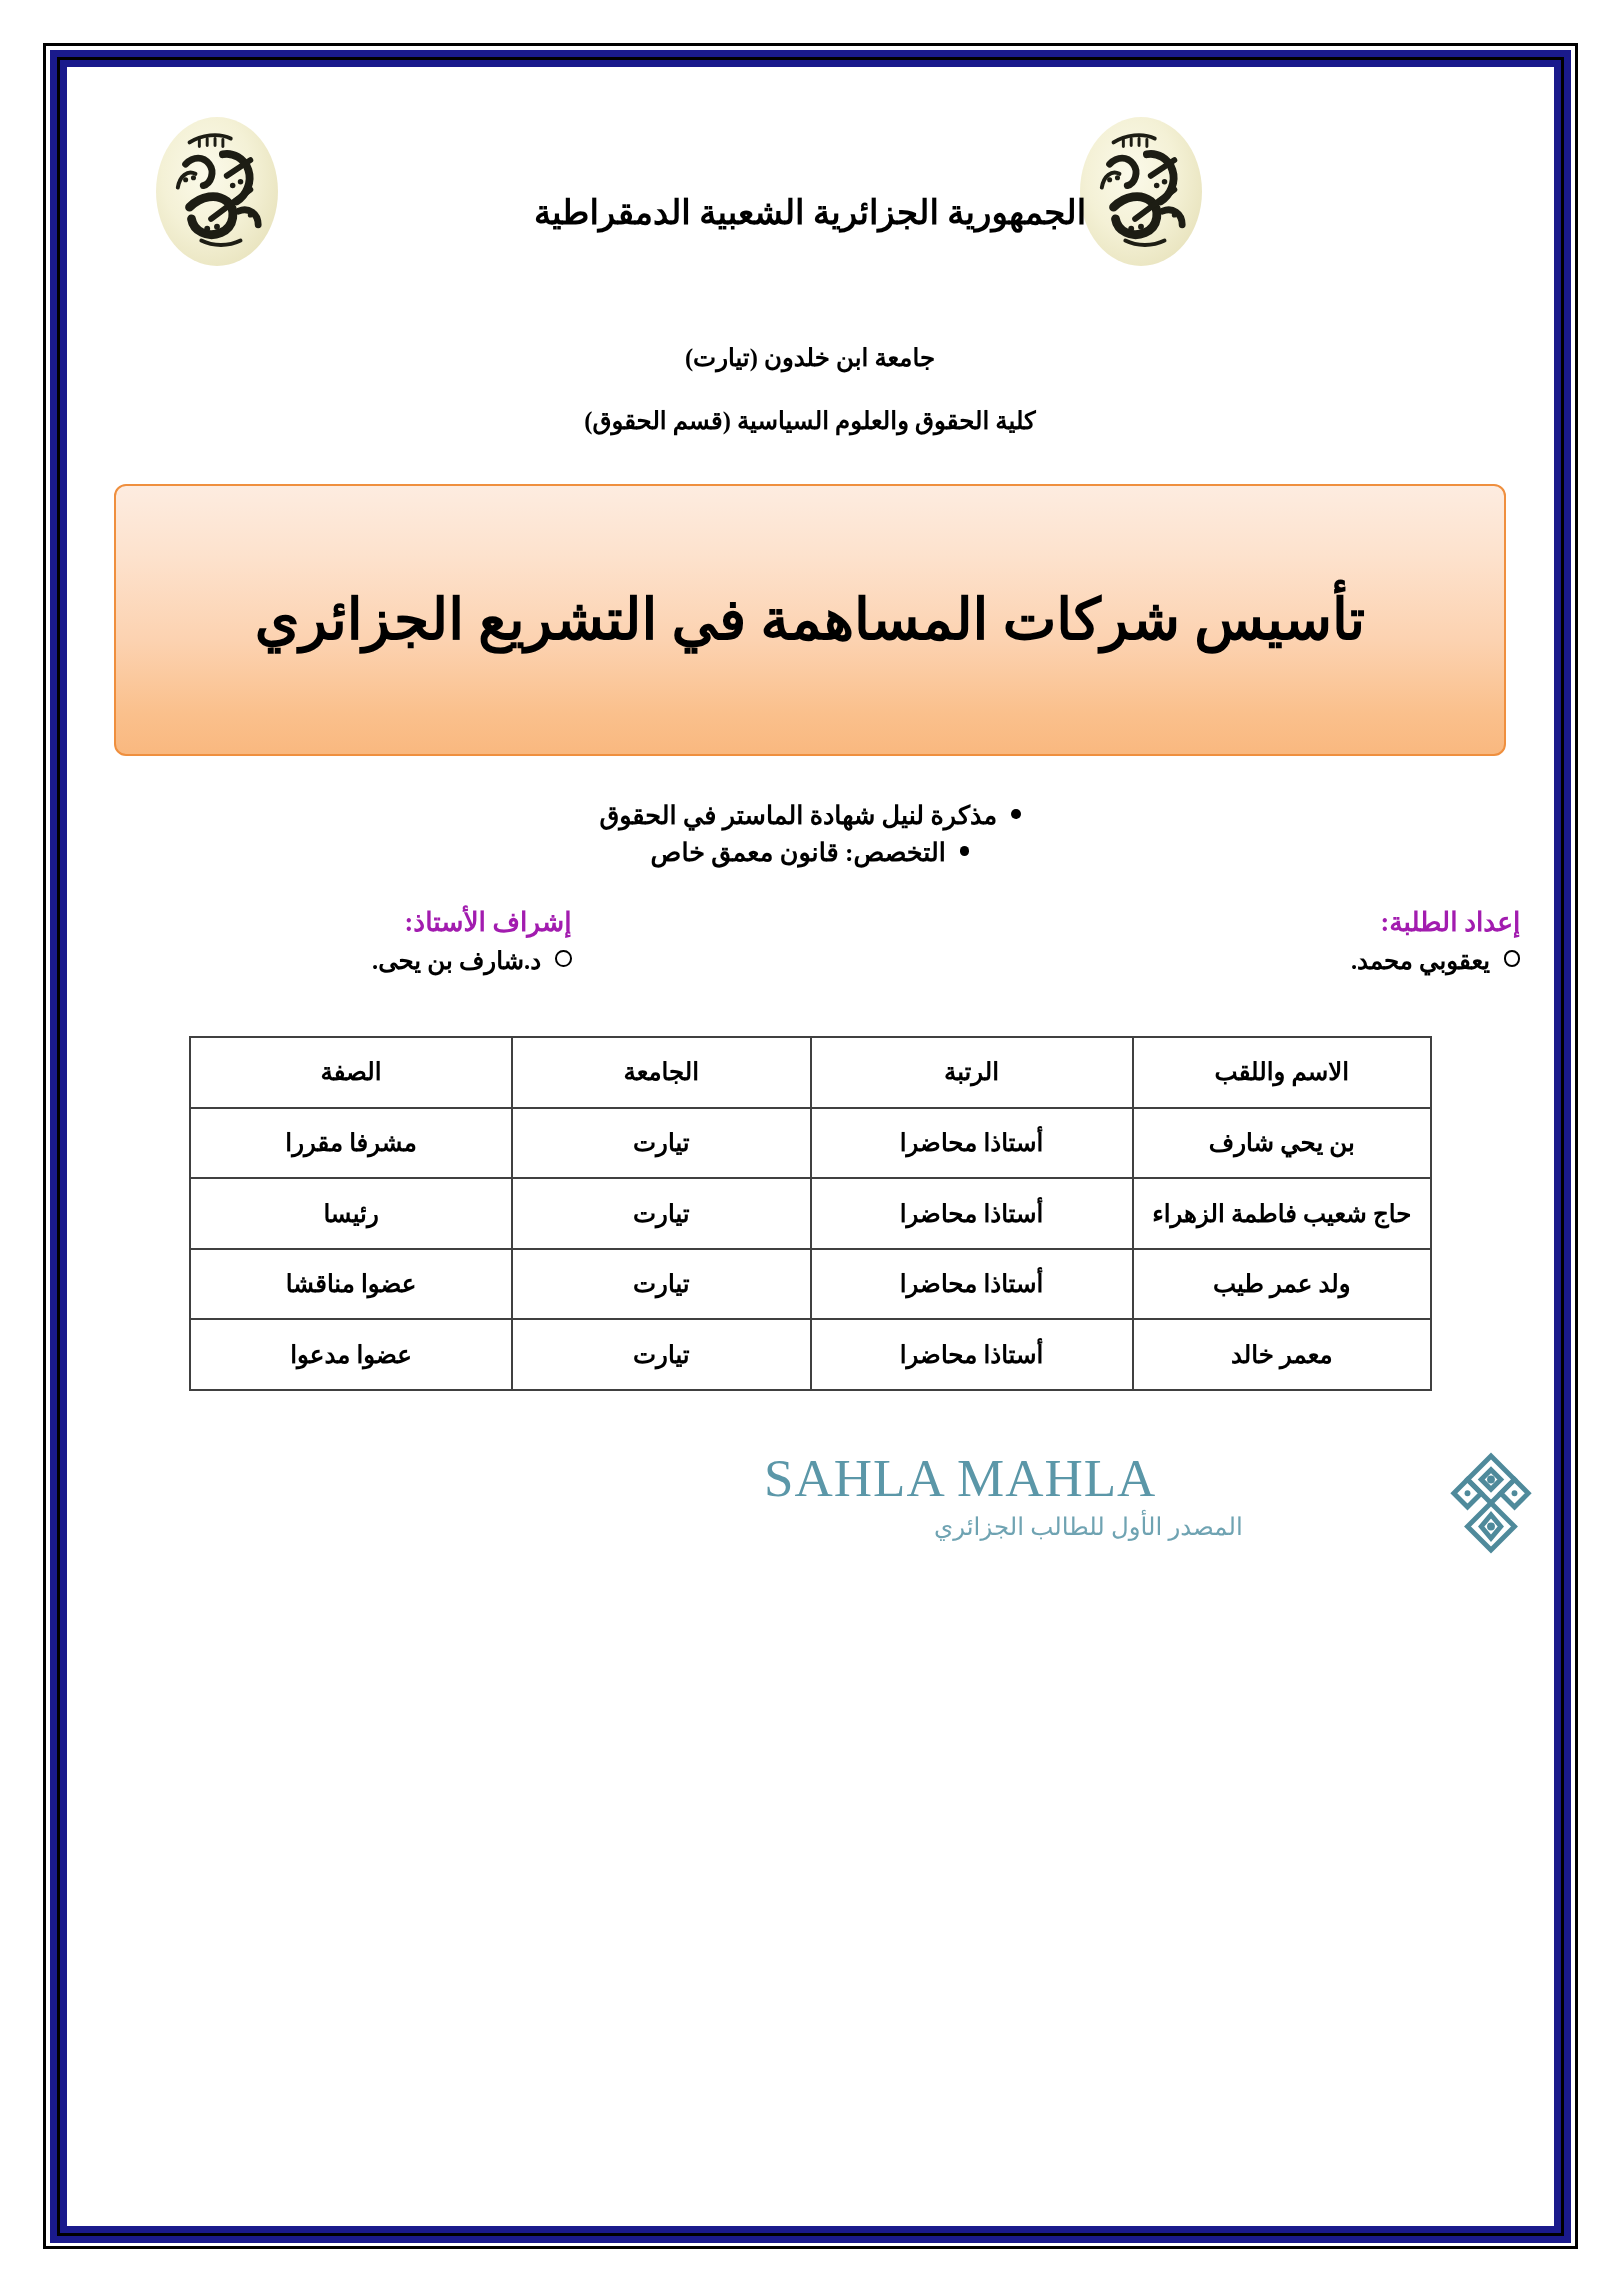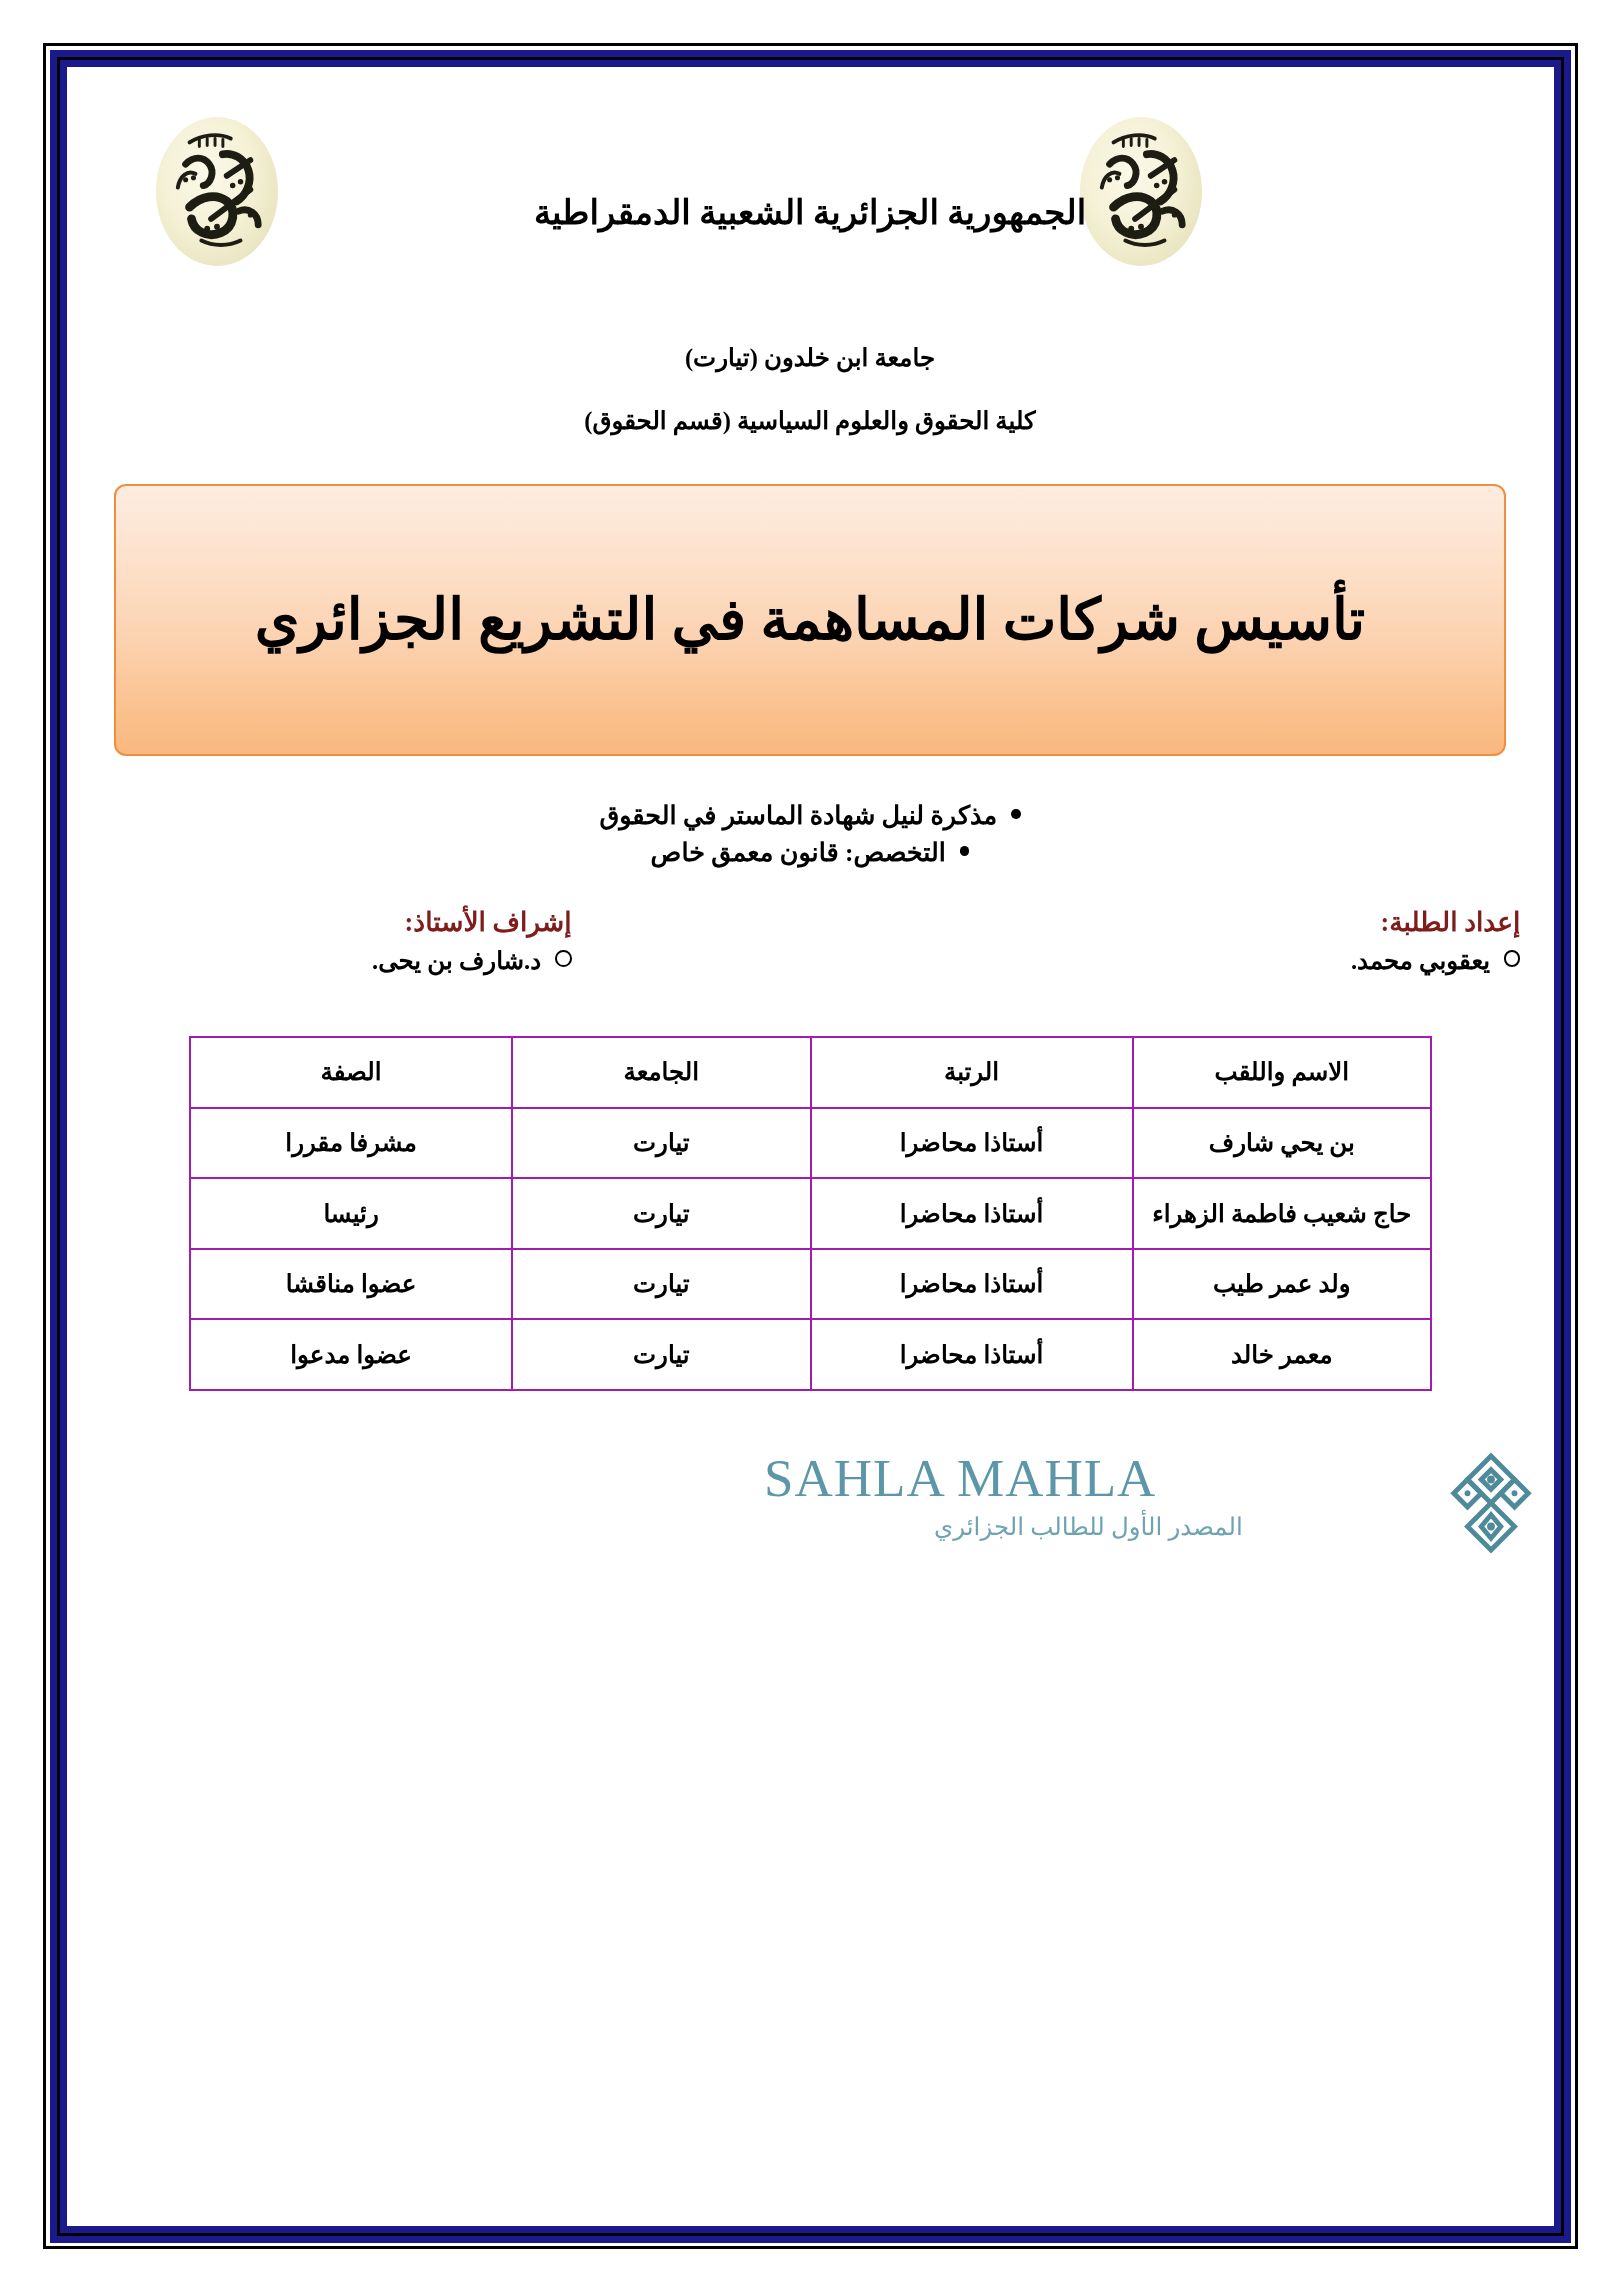--- a/index.html
+++ b/index.html
@@ -137,21 +137,21 @@
     vertical-align: 4.9px;
     margin-left: 13.7px;
   }
 
   
   .people { position: absolute; top: 825px; left: 0; width: 100%; height: 118px; }
   .people-col { position: absolute; }
   .people-col.students { right: 21.6px; text-align: right; }
   .people-col.supervisor { left: 294px; text-align: right; }
   .people-head {
-    font-size: 26.5px; font-weight: bold; color: #7f1d1d; line-height: 1.5;
+    font-size: 26.5px; font-weight: bold; color: #a21caf; line-height: 1.5;
   }
   .people-item {
     font-size: 24.5px; font-weight: bold; color: #000; line-height: 1.5;
     white-space: nowrap;
   }
   .people-item .ocirc {
     display: inline-block;
     width: 12.7px; height: 12.7px;
     border: 2px solid #000;
     border-radius: 50%;
@@ -162,21 +162,21 @@
   
   .jury-table {
     position: absolute;
     left: 111px;
     top: 958px;
     width: 1243px;
     border-collapse: collapse;
     table-layout: fixed;
   }
   .jury-table th, .jury-table td {
-    border: 2px solid #a21caf;
+    border: 2px solid #404040;
     text-align: center;
     vertical-align: middle;
     font-size: 24.5px;
     font-weight: bold;
     color: #000;
     padding: 11.8px 5.9px;
     line-height: 1.3;
   }
   .jury-table th { height: 45px; }
   .jury-table td { height: 45px; }

